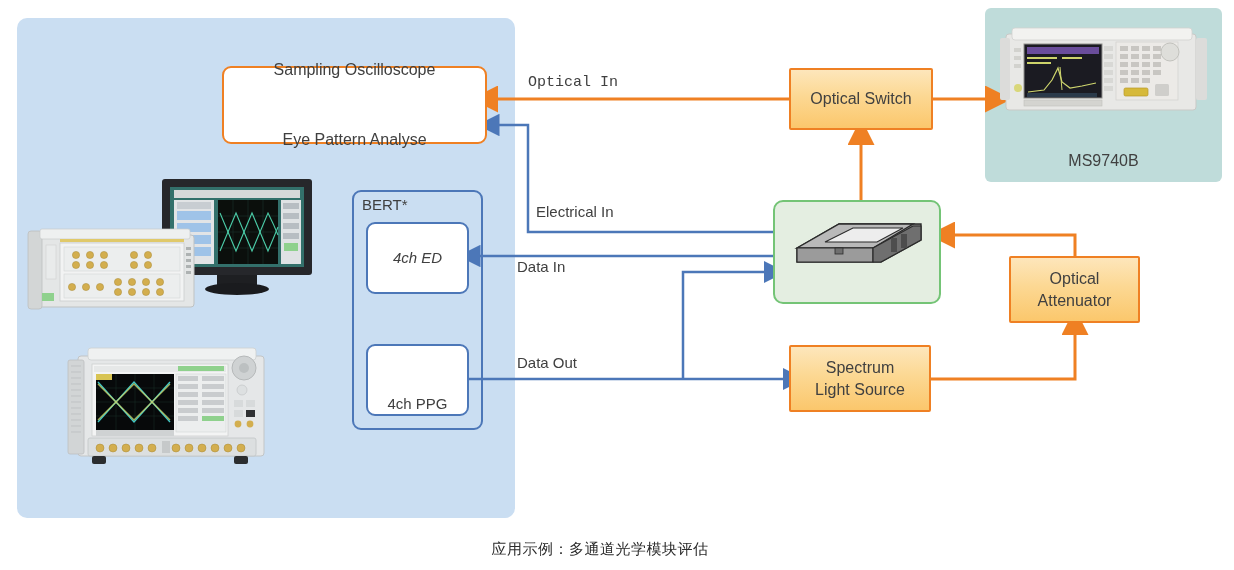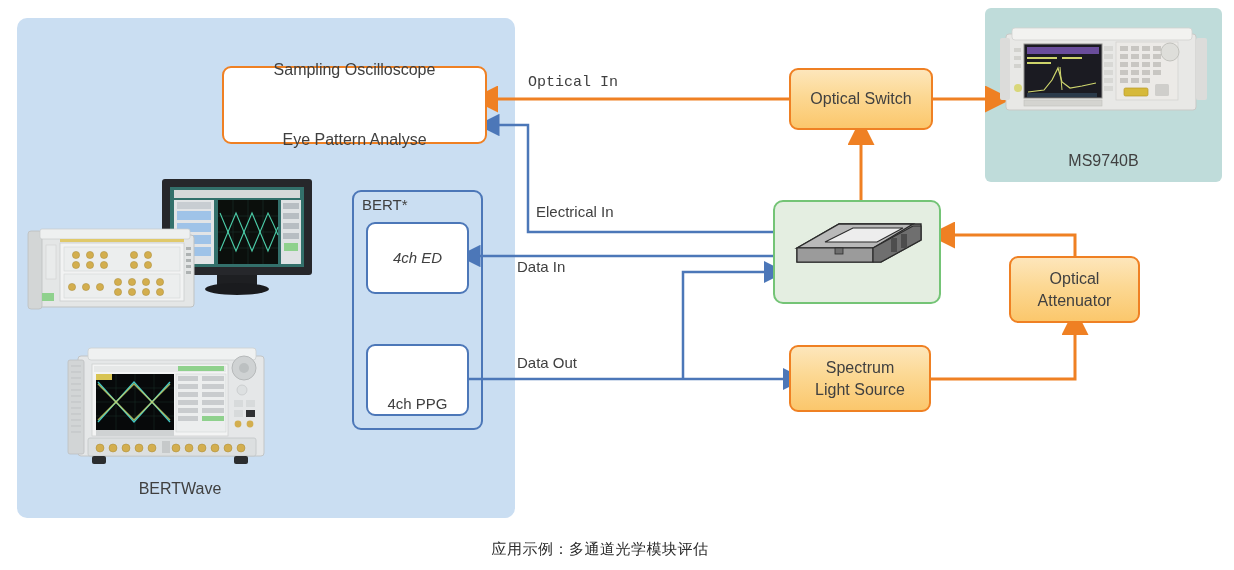--- a/index.html
+++ b/index.html
@@ -28,21 +28,21 @@
     position:absolute;box-sizing:border-box;
     display:flex;flex-direction:column;align-items:center;justify-content:center;
     text-align:center;line-height:1.35;
     font-size:16px;color:#404040;
   }
   .box-white-orange{
     background:#ffffff;border:2.5px solid #ef8023;border-radius:9px;gap:36px;
   }
   .box-orange{
     background:linear-gradient(180deg,#fde6bb 0%,#fcd893 45%,#fbc76c 100%);
-    border:2.5px solid #ef8023;border-radius:9px;
+    border:2.5px solid #ef8023;border-radius:2px;
   }
   .box-green{
     background:#e4eee1;border:2px solid #74c476;border-radius:10px;
   }
   .box-blue-outline{
     background:transparent;border:2px solid #4c77b8;border-radius:9px;
   }
   .box-white-blue{
     background:#ffffff;border:2px solid #4c77b8;border-radius:9px;
   }
@@ -395,17 +395,16 @@
         <circle cx="144" cy="106" r="4"></circle>
       <circle cx="157" cy="106" r="4"></circle>
         <circle cx="170" cy="106" r="4"></circle>
         <circle cx="183" cy="106" r="4"></circle>
     </g>
     <rect x="104" y="99" width="8" height="12" fill="#c6c9ca"></rect>
     <rect x="34" y="114" width="14" height="8" rx="2" fill="#2b2d2f"></rect>
     <rect x="176" y="114" width="14" height="8" rx="2" fill="#2b2d2f"></rect>
   </svg>
 
-  <div class="caption" id="bertwave-caption">BERTWave</div>
 
   <div id="bottom-caption">应用示例：多通道光学模块评估</div>
 
 </div>
 
 </body></html>

